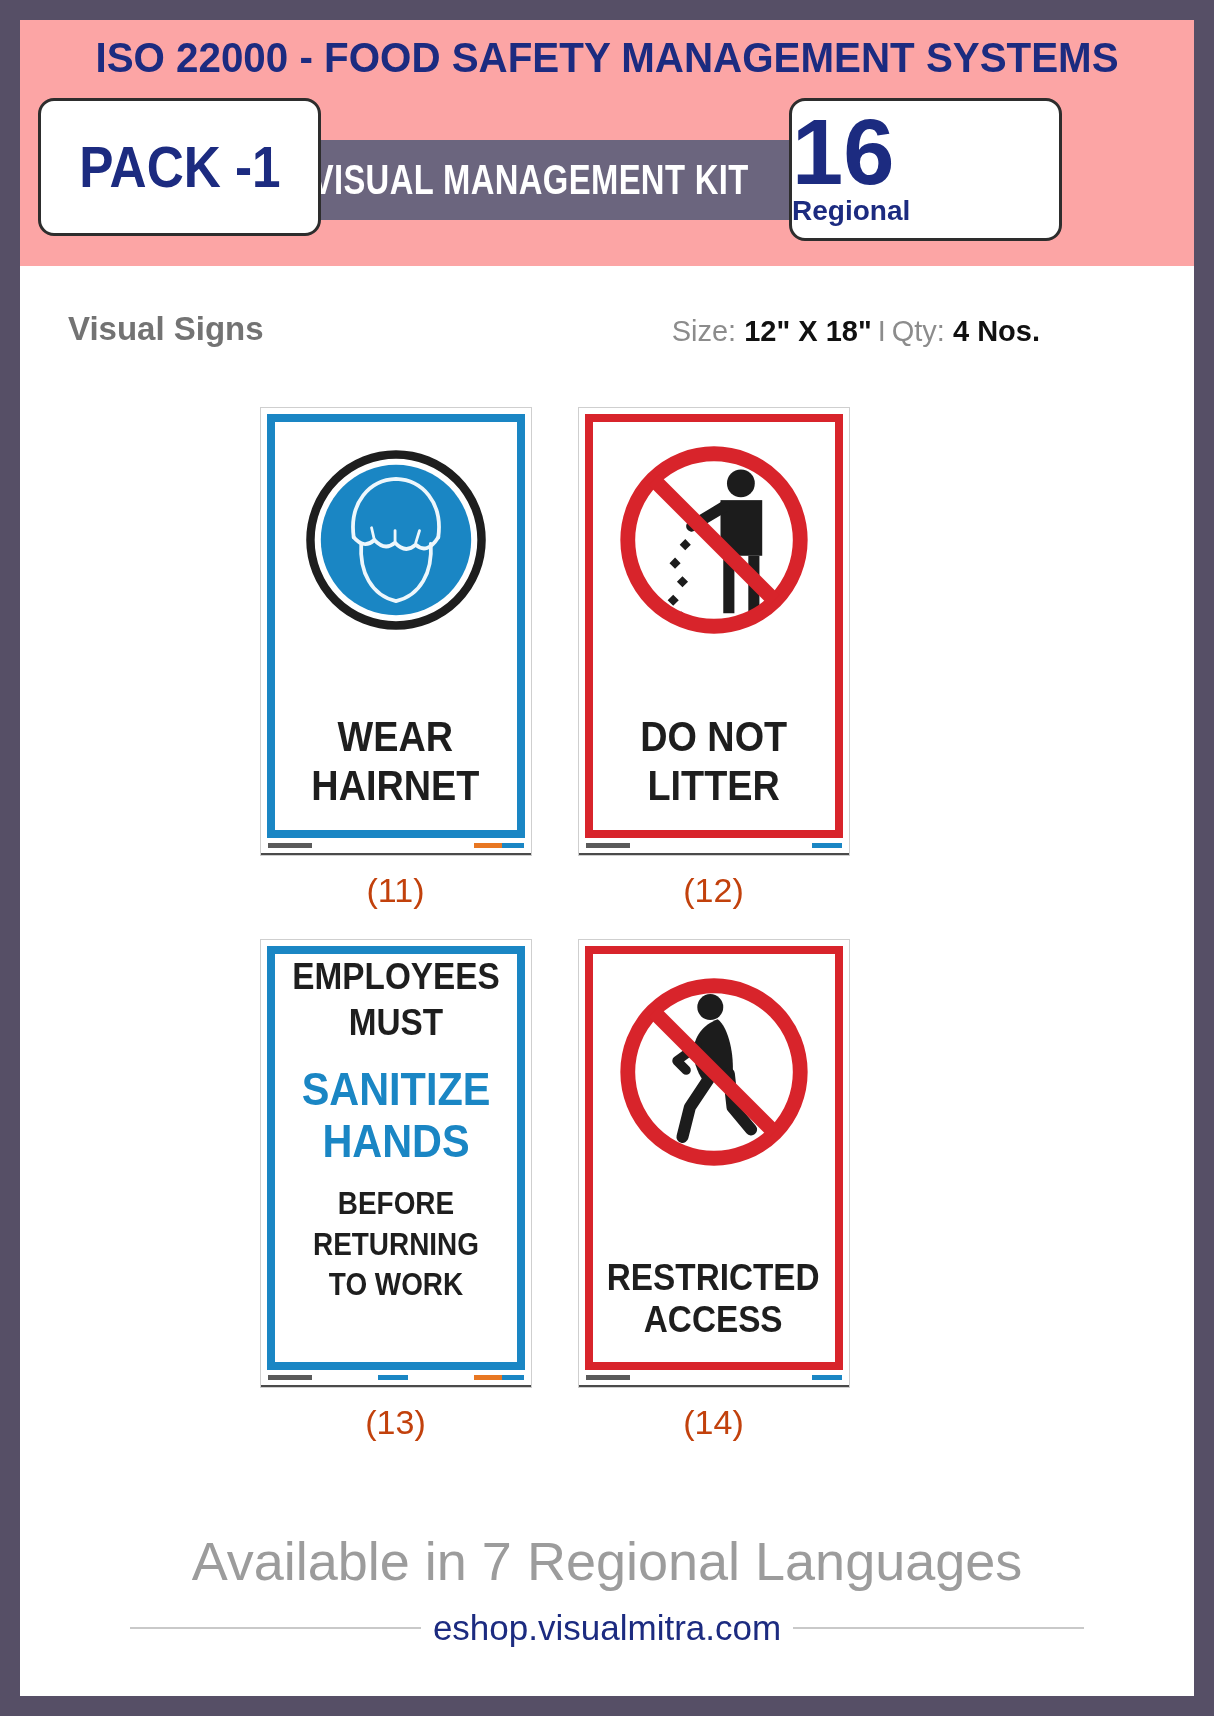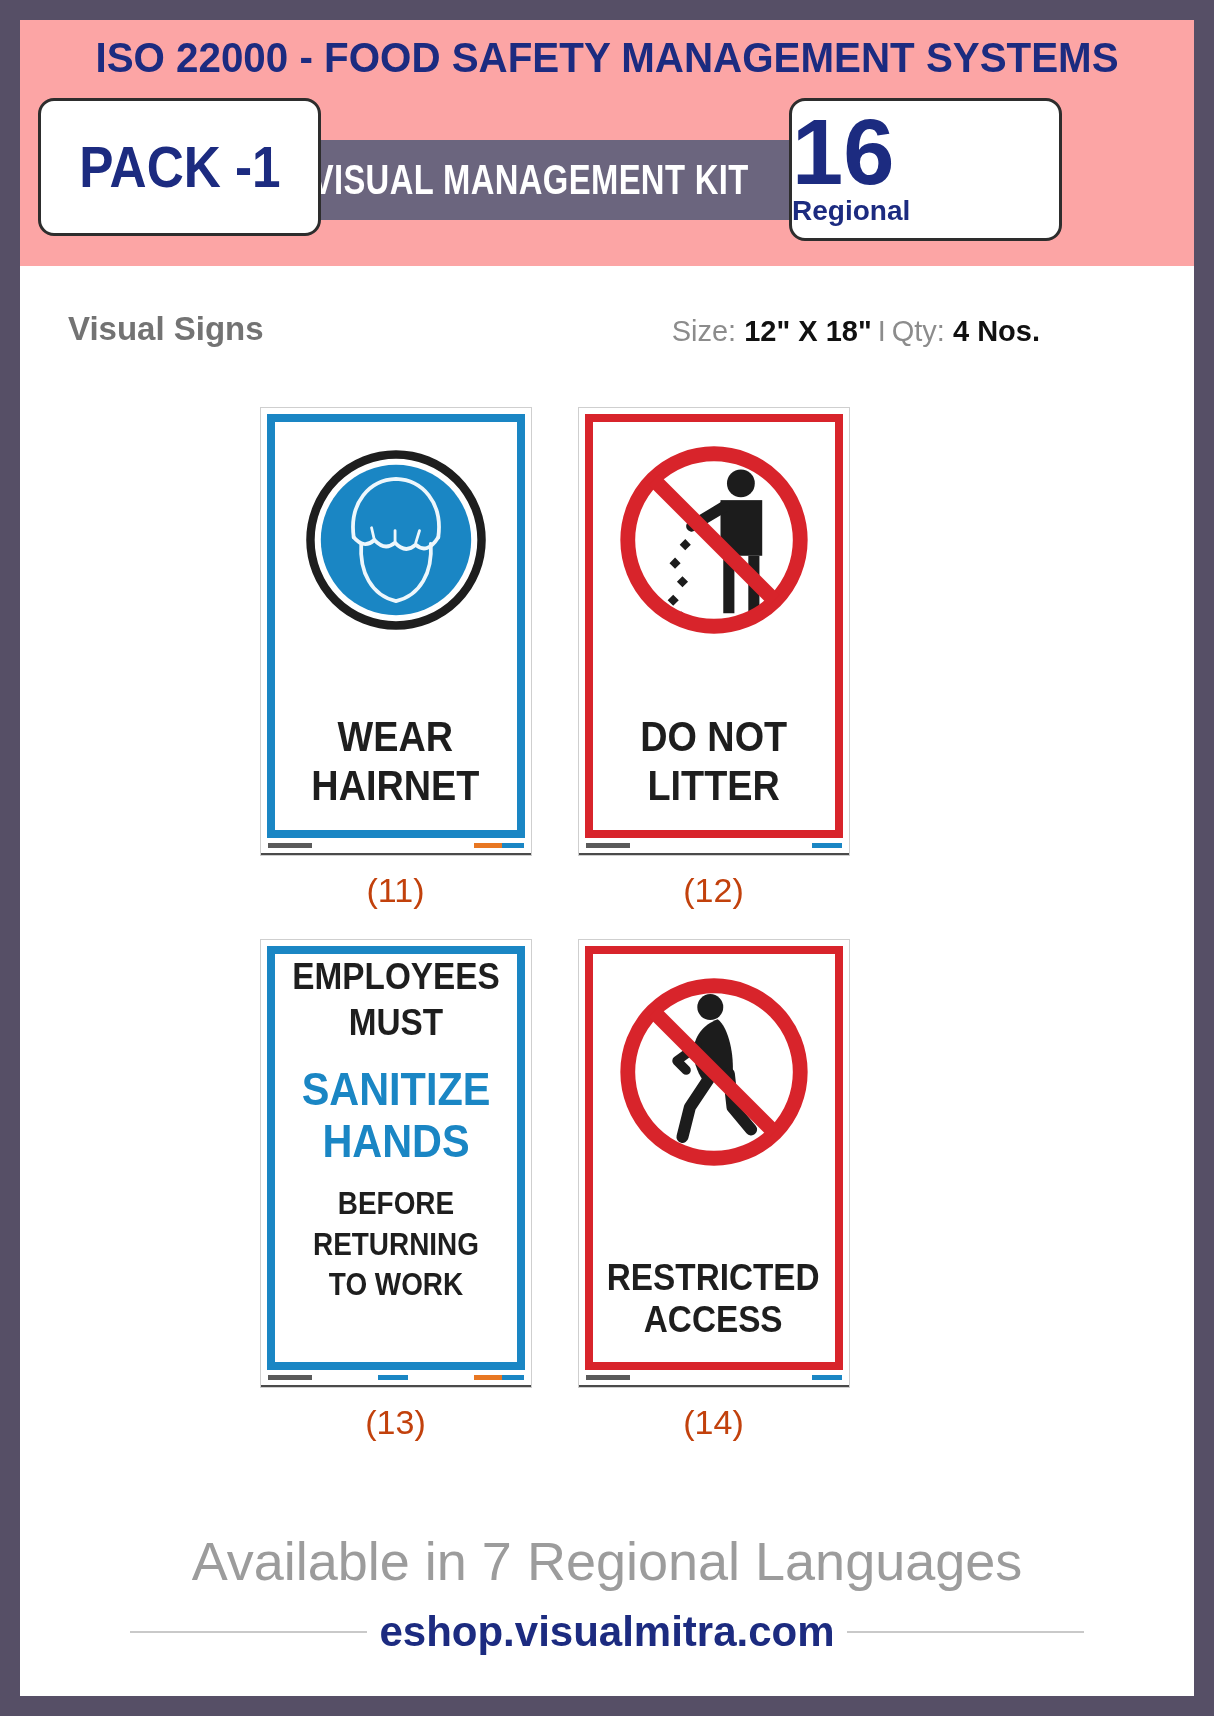--- a/index.html
+++ b/index.html
@@ -60,21 +60,21 @@
   .l-black-top{color:#1e1e1e;font-size:37px;line-height:1.25;}
   .l-blue{color:#1a86c4;font-size:46px;line-height:1.15;}
   .l-black-bot{color:#1e1e1e;font-size:31px;line-height:1.3;}
   .gap-s{height:16px;}
 
   
   .availability{margin-top:58px;text-align:center;color:#9c9c9c;font-size:54px;}
   .website-row{margin-top:16px;display:flex;align-items:center;justify-content:center;
                padding:0 110px;gap:12px;}
   .rule{flex:1;height:2px;background:#c9c9c9;}
-  .website{color:#1c2b80;font-size:42px;font-weight:bold;white-space:nowrap;}
+  .website{color:#1c2b80;font-size:35px;font-weight:normal;white-space:nowrap;}
 </style>
 </head>
 <body>
 
 <div class="page">
 
   <div class="header">
     <div class="title">ISO 22000 - FOOD SAFETY MANAGEMENT SYSTEMS</div>
     <div class="pack-row">
       <div class="kit-bar">

